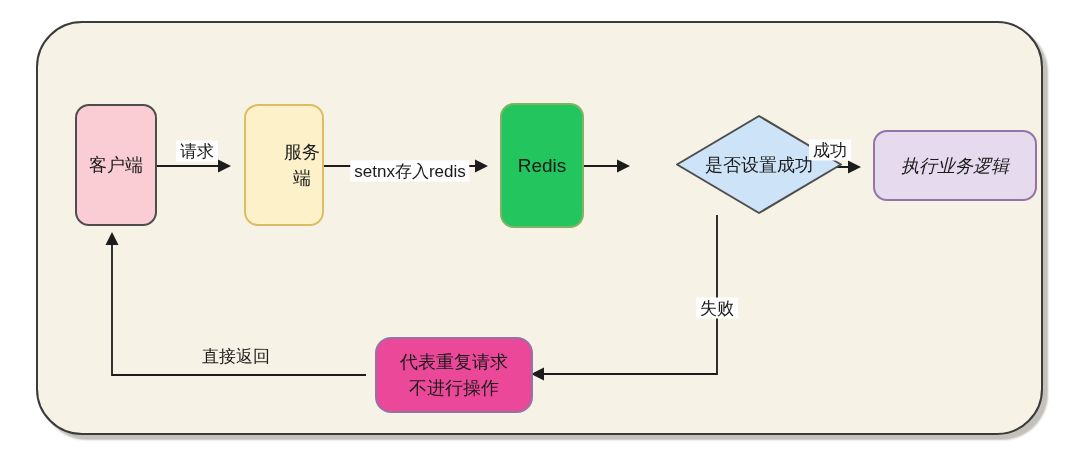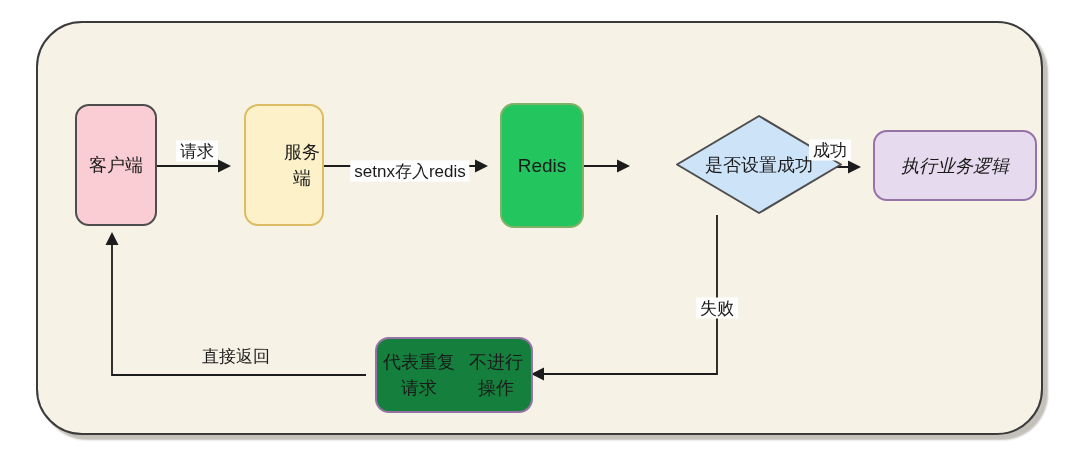--- a/index.html
+++ b/index.html
@@ -88,21 +88,21 @@
   <svg width="168" height="101" viewBox="0 0 168 101">
     <polygon points="84,2 166,50.5 84,99 2,50.5" stroke-width="2" stroke-linejoin="round" style="fill: rgb(205, 227, 248); stroke: rgb(77, 77, 77);"></polygon>
   </svg>
   <span class="diamond-label">是否设置成功</span>
 </div>
 
 <div class="node" style="left: 866px; top: 130px; width: 164px; height: 71px; background-color: rgb(230, 219, 238); border-color: rgb(150, 115, 166); font-style: italic;">
   <span>执行业务逻辑</span>
 </div>
 
-<div class="node" style="left: 368px; top: 337px; width: 158px; height: 76px; flex-direction: row; background-color: #15803d; border-color: rgb(150, 115, 166);">
+<div class="node" style="left: 368px; top: 337px; width: 158px; height: 76px; flex-direction: column; background-color: #ec4899; border-color: rgb(150, 115, 166); border-radius: 16px;">
   <span>代表重复请求</span>
   <span>不进行操作</span>
 </div>
 
 <div class="edge-label edge-label--boxed" style="left:197px; top:151px;">请求</div>
 
 <div class="edge-label edge-label--boxed" style="left:410px; top:151px;margin-top:20px;">setnx存入redis</div>
 
 <div class="edge-label edge-label--boxed" style="left:830px; top:150px;">成功</div>
 

